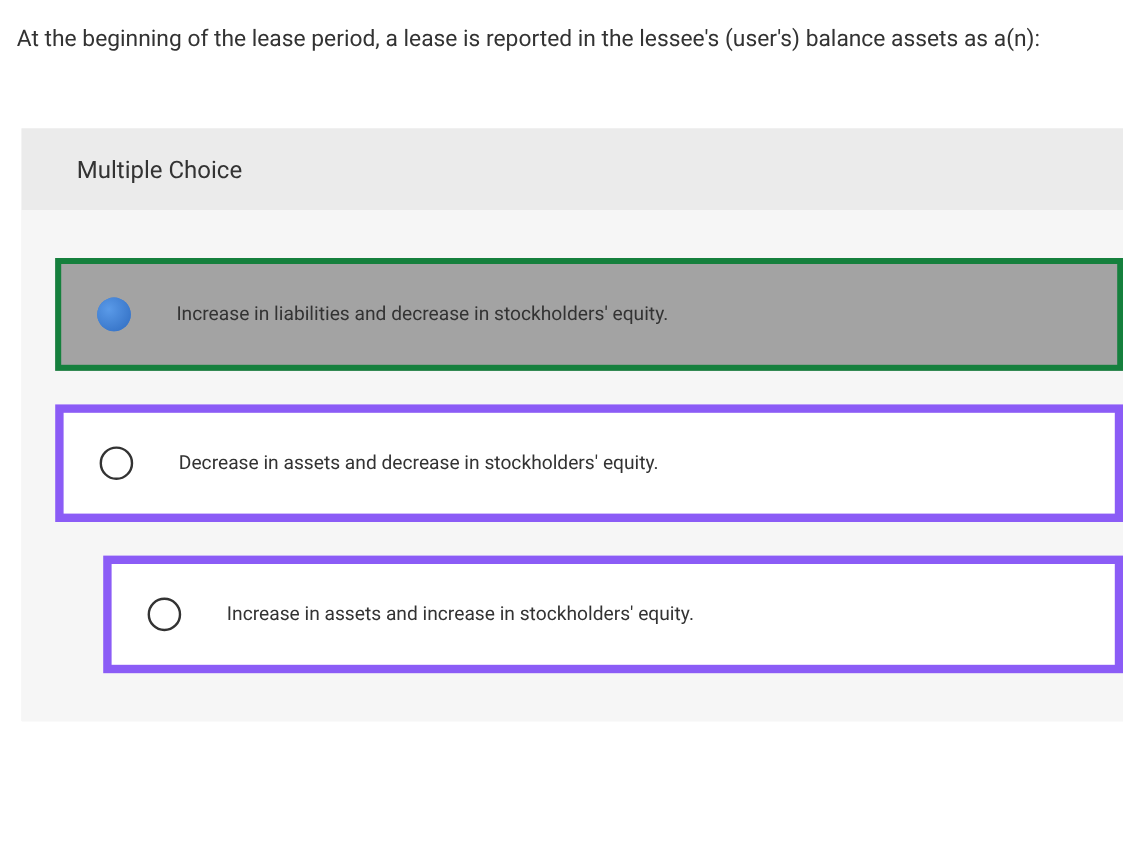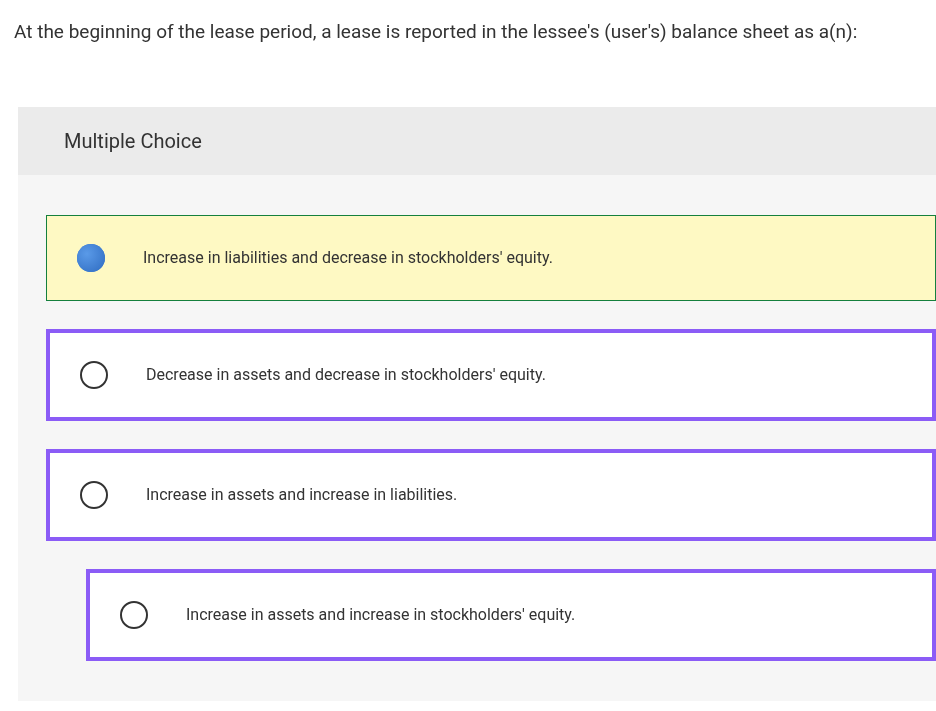--- a/index.html
+++ b/index.html
@@ -34,34 +34,34 @@
       font-size: 20px;
       color: #333333;
       font-weight: 400;
     }
     .options-area {
       background: #f6f6f6;
       padding: 40px 0 40px 28px;
     }
     .option-row {
       background: #ffffff;
-      border: 4px solid #8b5cf6;
+      border: 7px solid #8b5cf6;
       margin-bottom: 28px;
       padding: 28px 20px 28px 30px;
       display: flex;
       align-items: center;
       cursor: pointer;
     }
     .option-row:last-child {
       margin-bottom: 0;
       margin-left: 40px;
     }
     .option-row.selected {
-      background: #fef9c3;
-      border: 1px solid #15803d;
+      background: #a3a3a3;
+      border: 5px solid #15803d;
     }
     .radio-outer {
       width: 28px;
       height: 28px;
       border: 2px solid #333333;
       border-radius: 50%;
       flex-shrink: 0;
       display: flex;
       align-items: center;
       justify-content: center;
@@ -85,21 +85,21 @@
     }
     .option-text {
       font-size: 16px;
       color: #333333;
       font-weight: 400;
     }
   </style>
 </head>
 <body>
 
-<div class="question-text">At the beginning of the lease period, a lease is reported in the lessee's (user's) balance sheet as a(n):</div>
+<div class="question-text">At the beginning of the lease period, a lease is reported in the lessee's (user's) balance assets as a(n):</div>
 
 <div class="question-container">
   <div class="mc-header">
     <span class="mc-label">Multiple Choice</span>
   </div>
   <div class="options-area">
 
     <div class="option-row selected">
       <div class="radio-outer">
         <div class="radio-inner-selected"></div>
@@ -107,26 +107,20 @@
       <span class="option-text">Increase in liabilities and decrease in stockholders' equity.</span>
     </div>
 
     <div class="option-row">
       <div class="radio-outer">
         
       </div>
       <span class="option-text">Decrease in assets and decrease in stockholders' equity.</span>
     </div>
 
-    <div class="option-row">
-      <div class="radio-outer">
-        
-      </div>
-      <span class="option-text">Increase in assets and increase in liabilities.</span>
-    </div>
 
     <div class="option-row">
       <div class="radio-outer">
         
       </div>
       <span class="option-text">Increase in assets and increase in stockholders' equity.</span>
     </div>
 
   </div>
 </div>

